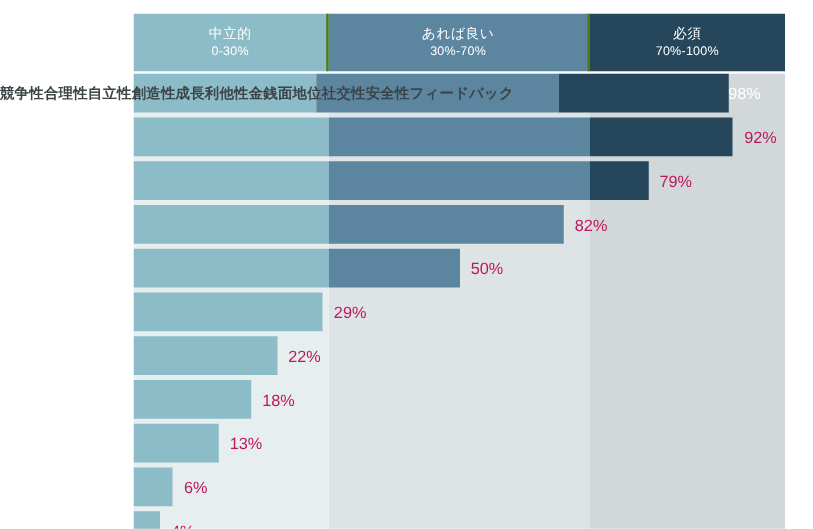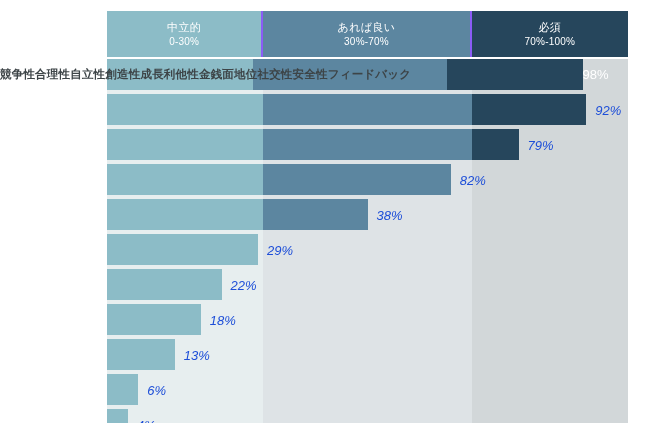--- a/index.html
+++ b/index.html
@@ -32,21 +32,21 @@
   }
   .header-cell {
     height: 100%;
     box-sizing: border-box;
     display: flex;
     flex-direction: column;
     align-items: center;
     justify-content: center;
     color: #ffffff;
     line-height: 1.35;
-    border-right: 2px solid #8b5cf6;
+    border-right: 2px solid #4d7c0f;
   }
   .header-cell:last-child { border-right: none; }
   .header-cell .h-title {
     font-size: 11px;
     letter-spacing: 0.4px;
   }
   .header-cell .h-range {
     font-size: 10px;
     letter-spacing: 0.2px;
   }
@@ -97,26 +97,25 @@
 
   .value-in {
     font-size: 13px;
     color: #ffffff;
     padding-right: 9px;
     white-space: nowrap;
   }
   .value-out {
     position: absolute;
     font-size: 13px;
-    color: #1d4ed8;
+    color: #be185d;
     white-space: nowrap;
     padding-left: 9px;
     top: 50%;
     transform: translateY(-50%);
-    font-style: italic;
   }
 
   
   .labels {
     position: absolute;
     left: 0;
     top: 59px;
     width: 99px;
     height: 356px;
     display: flex;
@@ -193,21 +192,21 @@
             <div class="seg" style="background: rgb(140, 188, 199); width: 45.4545%;"></div>
             <div class="seg" style="background: rgb(92, 134, 160); width: 54.5455%;"></div>
           </div>
           <span class="value-out" style="left: 66%;">82%</span>
         </div>
         <div class="row">
           <div class="bar" style="width: 50%;">
             <div class="seg" style="background: rgb(140, 188, 199); width: 60%;"></div>
             <div class="seg" style="background: rgb(92, 134, 160); width: 40%;"></div>
           </div>
-          <span class="value-out" style="left: 50%;">38%</span>
+          <span class="value-out" style="left: 50%;">50%</span>
         </div>
         <div class="row">
           <div class="bar" style="width: 29%;">
             <div class="seg" style="background: rgb(140, 188, 199); width: 100%;"></div>
           </div>
           <span class="value-out" style="left: 29%;">29%</span>
         </div>
         <div class="row">
           <div class="bar" style="width: 22%;">
             <div class="seg" style="background: rgb(140, 188, 199); width: 100%;"></div>

